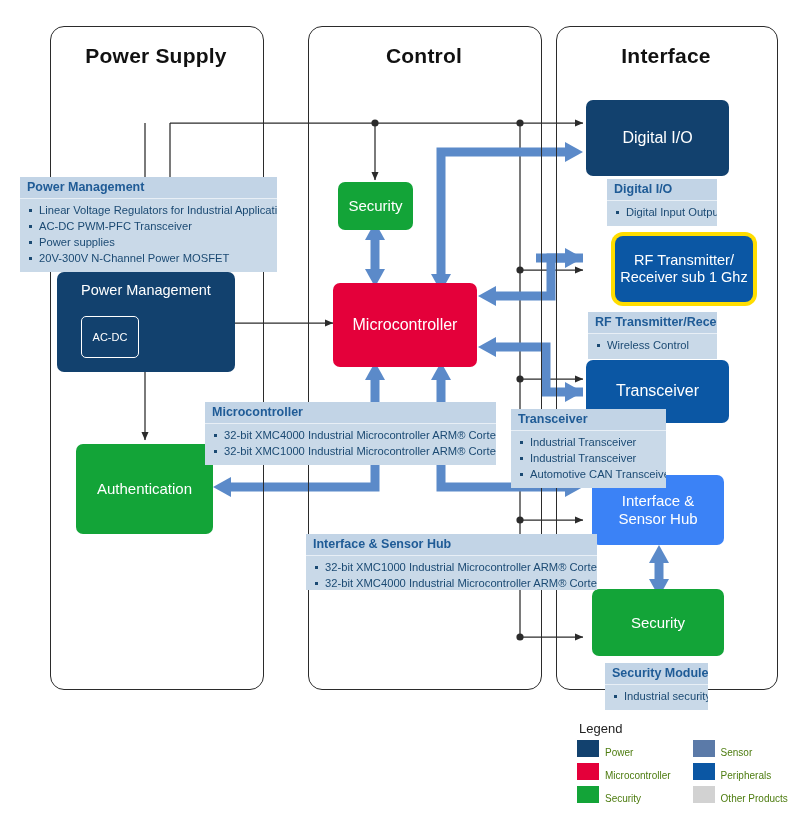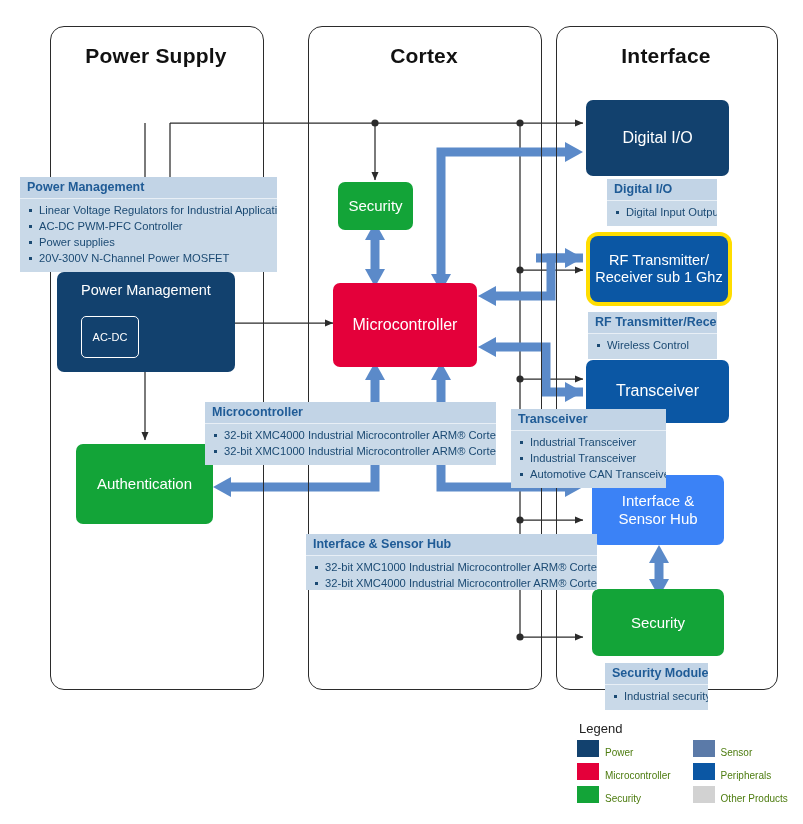--- a/index.html
+++ b/index.html
@@ -18,21 +18,21 @@
   
   .blk{position:absolute;z-index:5;border-radius:7px;display:flex;
        align-items:center;justify-content:center;text-align:center;
        color:#fff;font-size:15px;line-height:1.18;box-sizing:border-box;
        padding:2px 4px;}
   .blk.power   {background:#12416e;}
   .blk.mcu     {background:#e4003a;}
   .blk.security{background:#13a438;}
   .blk.periph  {background:#0b57a4;}
   .blk.sensor  {background:#3b82f6;}
-  .blk.sel{box-shadow:0 0 0 4px #ffdd00;border-radius:8px;}
+  .blk.sel{box-shadow:0 0 0 4px #ffdd00;border-radius:8px;margin-left:25px;}
 
   .subblk{position:absolute;z-index:6;border:1.3px solid #ffffff;border-radius:5px;
           display:flex;align-items:center;justify-content:center;color:#fff;
           font-size:11px;background:transparent;box-sizing:border-box;}
   .pm-label{position:absolute;z-index:6;color:#fff;font-size:14.5px;
             text-align:center;width:100%;}
 
   
   .info{position:absolute;z-index:7;background:#c9d9e8;box-sizing:border-box;
         overflow:hidden;}
@@ -141,31 +141,31 @@
 
       <polygon points="659,545 649,563 669,563"></polygon>
       <polygon points="659,597 649,579 669,579"></polygon>
     </g>
   </svg>
 
   <div class="panel" style="left:50px;top:26px;width:212px;height:662px;"></div>
   <div class="panel-title" style="left:50px;top:44px;width:212px;">Power Supply</div>
 
   <div class="panel" style="left:308px;top:26px;width:232px;height:662px;"></div>
-  <div class="panel-title" style="left:308px;top:44px;width:232px;">Cortex</div>
+  <div class="panel-title" style="left:308px;top:44px;width:232px;">Control</div>
 
   <div class="panel" style="left:556px;top:26px;width:220px;height:662px;"></div>
   <div class="panel-title" style="left:556px;top:44px;width:220px;">Interface</div>
 
   <div class="blk power" style="left:57px;top:272px;width:178px;height:100px;">
     <span class="pm-label" style="top:10px;">Power Management</span>
     <span class="subblk" style="left:24px;top:44px;width:58px;height:42px;">AC-DC</span>
   </div>
 
-  <div class="blk security" style="left:76px;top:444px;width:137px;height:80px;">Authentication</div>
+  <div class="blk security" style="left:76px;top:444px;width:137px;height:90px;">Authentication</div>
 
   <div class="blk security" style="left:338px;top:182px;width:75px;height:48px;">Security</div>
 
   <div class="blk mcu" style="left:333px;top:283px;width:144px;height:84px;font-size:16px;">Microcontroller</div>
 
   <div class="blk power" style="left:586px;top:100px;width:143px;height:76px;font-size:16px;">Digital I/O</div>
 
   <div class="blk periph sel" style="left:590px;top:236px;width:138px;height:66px;font-size:14.5px;
               white-space:pre-line;">RF Transmitter/
 Receiver sub 1 Ghz</div>
@@ -175,21 +175,21 @@
   <div class="blk sensor" style="left:592px;top:475px;width:132px;height:70px;font-size:15px;
               white-space:pre-line;">Interface &amp;
 Sensor Hub</div>
 
   <div class="blk security" style="left:592px;top:589px;width:132px;height:67px;font-size:15px;">Security</div>
 
   <div class="info" style="left:20px;top:177px;width:257px;">
     <span class="ih">Power Management</span>
     <ul>
       <li>Linear Voltage Regulators for Industrial Applications</li>
-      <li>AC-DC PWM-PFC Controller</li>
+      <li>AC-DC PWM-PFC Transceiver</li>
       <li>Power supplies</li>
       <li>20V-300V N-Channel Power MOSFET</li>
     </ul>
   </div>
 
   <div class="info" style="left:205px;top:402px;width:291px;">
     <span class="ih">Microcontroller</span>
     <ul>
       <li>32-bit XMC4000 Industrial Microcontroller ARM® Cortex®-M4</li>
       <li>32-bit XMC1000 Industrial Microcontroller ARM® Cortex®-M0</li>

